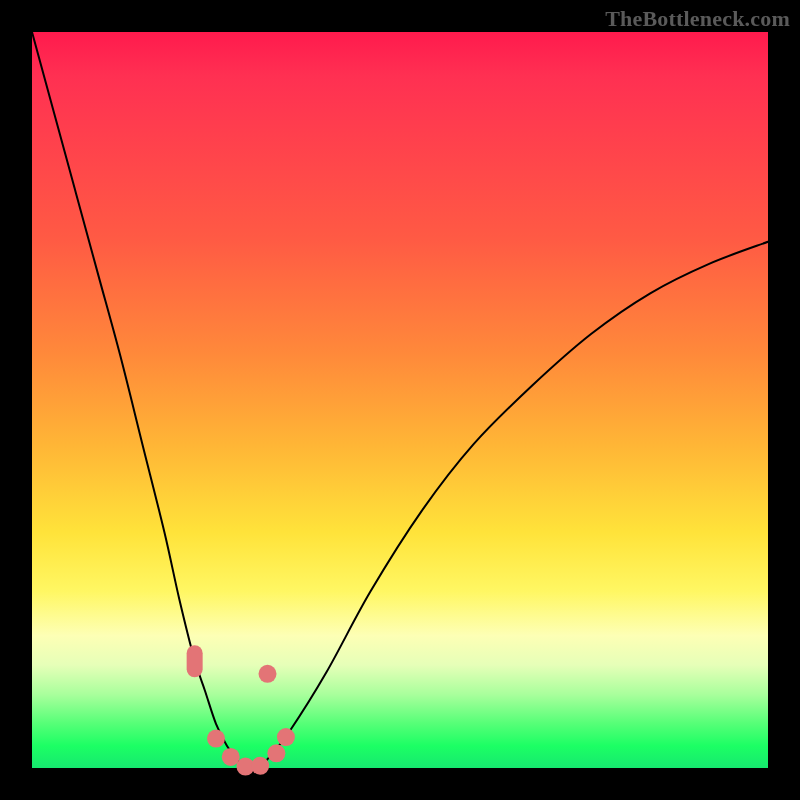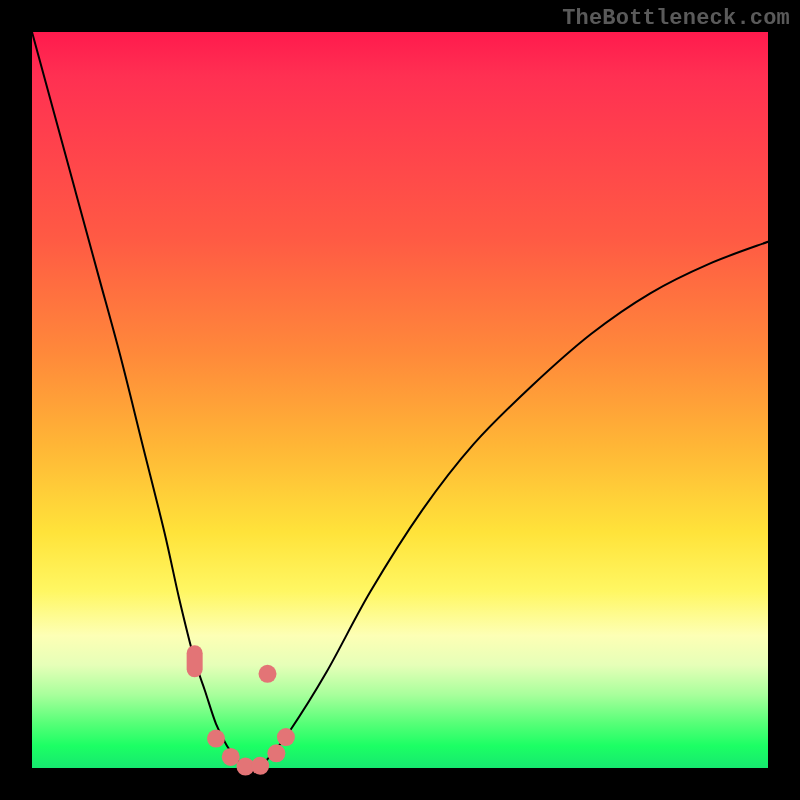--- a/index.html
+++ b/index.html
@@ -38,21 +38,21 @@
       #a9ff9c 90%,
       #55ff77 94%,
       #1cff64 97%,
       #16e86f 100%
     );
   }
   .watermark {
     position: absolute;
     top: 6px;
     right: 10px;
-    font-family: Liberation Mono, monospace;
+    font-family: Liberation Serif, serif;
     font-size: 22px;
     font-weight: 600;
     color: #5a5a5a;
     letter-spacing: 0.2px;
   }
   svg.curve {
     position: absolute;
     left: 0;
     top: 0;
     width: 736px;

